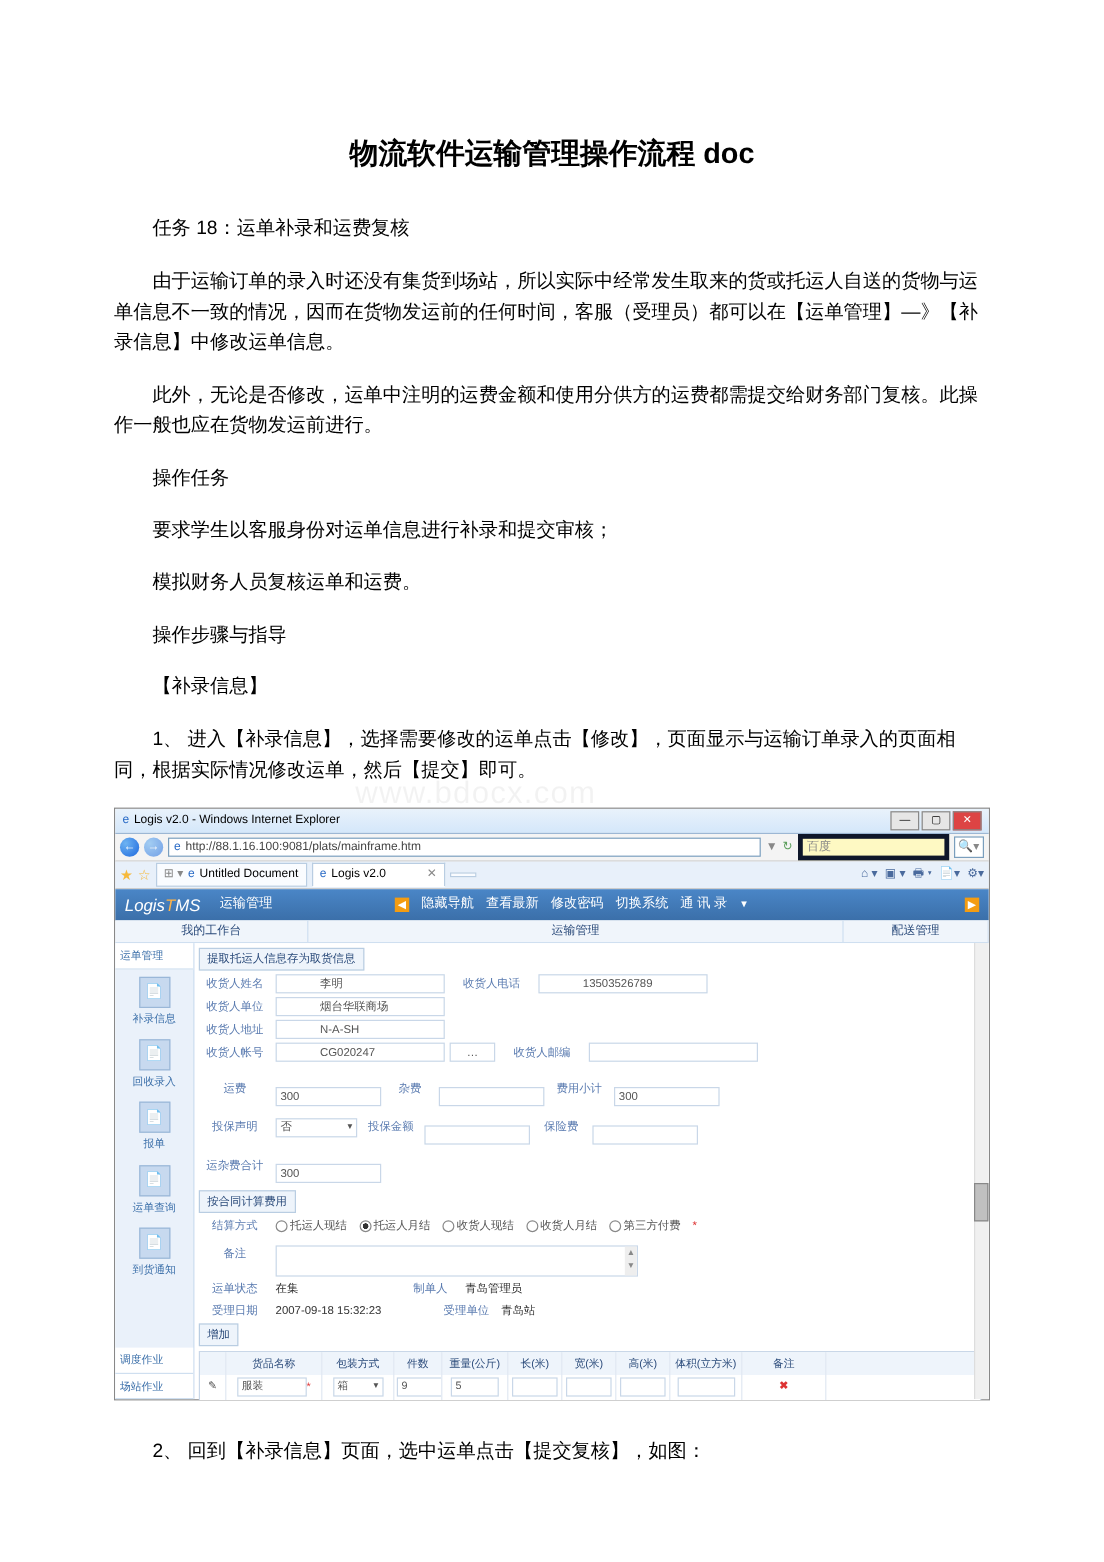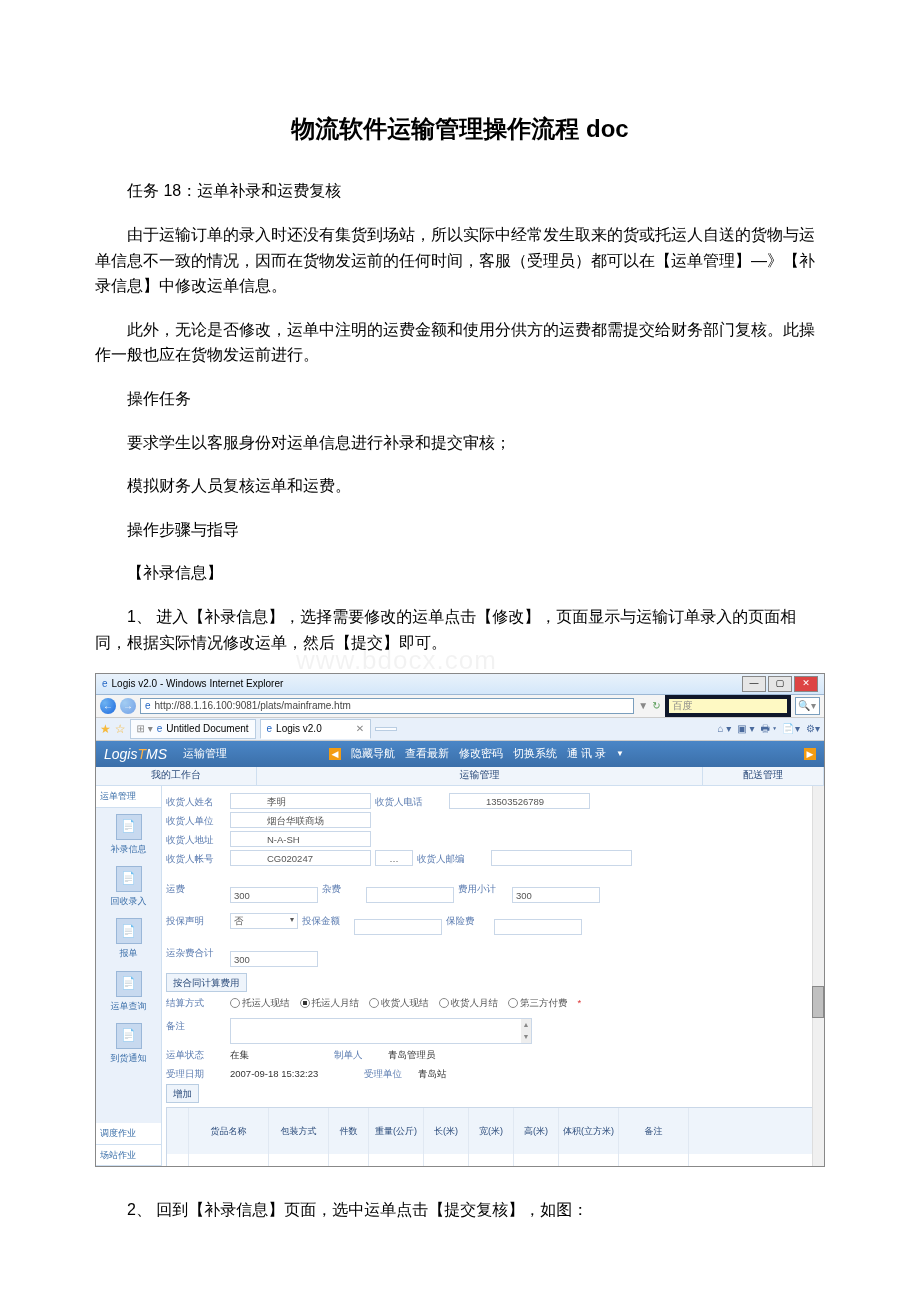--- a/index.html
+++ b/index.html
@@ -158,21 +158,20 @@
     display: flex;
     border-bottom: 1px solid #cfdff0;
     font-size: 10px;
   }
   .sub-header .col {
     border-right: 1px solid #cfdff0;
     display: flex;
     align-items: center;
     justify-content: center;
     color: #2a4a7a;
-    font-family: Liberation Mono, monospace;
   }
   .col-left { width: 65px; }
   .col-mid1 { flex: 1; }
   .col-right { width: 120px; }
   
   .app-body {
     display: flex;
     height: 380px;
     position: relative;
     background: #fff;
@@ -252,21 +251,21 @@
   }
   .form-row {
     display: flex;
     align-items: center;
     gap: 4px;
     margin: 3px 0;
     flex-wrap: wrap;
   }
   .lbl {
     width: 60px;
-    text-align: left;
+    text-align: center;
     color: #5a7bb0;
   }
   .lbl-w70 { width: 70px; }
   .inp {
     background: #fff;
     border: 1px solid #c9d7e8;
     height: 14px;
     padding: 0 3px;
     display: inline-flex;
     align-items: center;
@@ -308,21 +307,21 @@
     margin-top: 4px;
     border: 1px solid #c9d7e8;
   }
   .goods-head, .goods-row {
     display: grid;
     grid-template-columns: 22px 80px 60px 40px 55px 45px 45px 45px 60px 70px;
     font-size: 9px;
   }
   .goods-head > div, .goods-row > div {
     border-right: 1px solid #e0e8f2;
-    padding: 16px 2px;
+    padding: 2px 2px;
     text-align: center;
     overflow: hidden;
   }
   .goods-head {
     background: #eef4fb;
     color: #2a4a7a;
   }
   .goods-row {
     background: #fff;
   }
@@ -466,20 +465,23 @@
         </div>
         <div class="sidebar-bottom">
           <div class="sidebar-section-title">调度作业</div>
           <div class="sidebar-section-title">场站作业</div>
         </div>
       </div>
 
       <div class="form-area">
         <div class="scroll-thumb" style="z-index:2;"></div>
 
+        <div class="tab-row">
+          <span class="inline-btn">提取托运人信息存为取货信息</span>
+        </div>
 
         <div class="form-row">
           <span class="lbl">收货人姓名</span>
           <span class="inp w100">李明</span>
           <span class="lbl lbl-w70">收货人电话</span>
           <span class="inp w100">13503526789</span>
         </div>
         <div class="form-row">
           <span class="lbl">收货人单位</span>
           <span class="inp w100">烟台华联商场</span>

